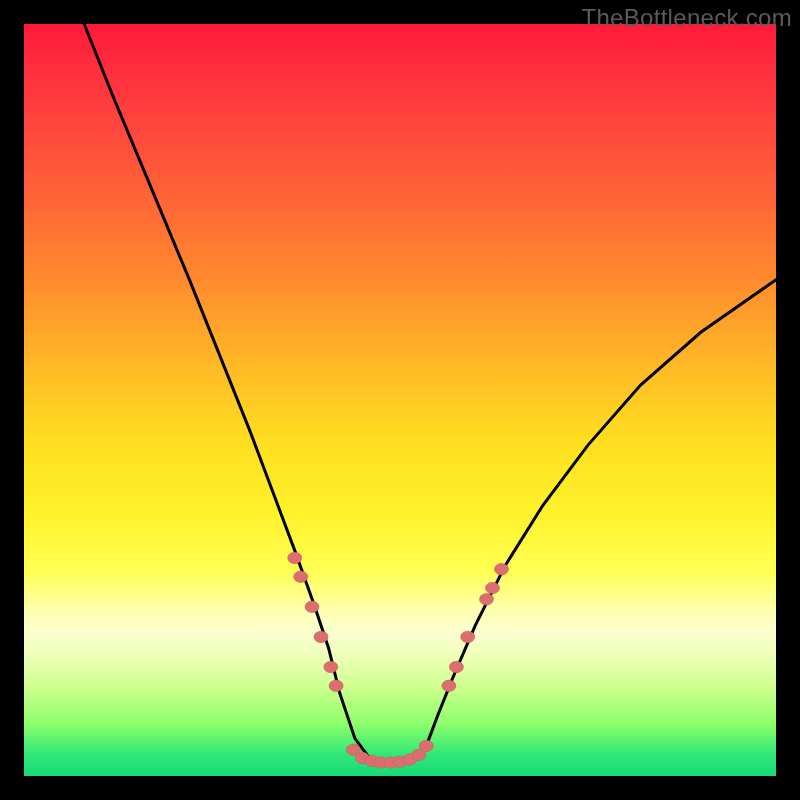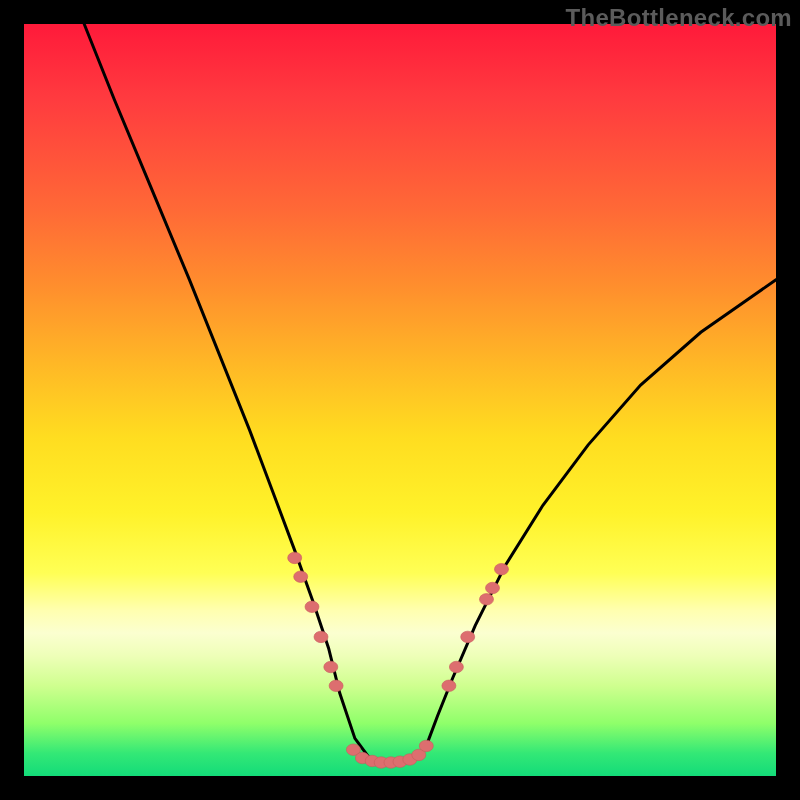--- a/index.html
+++ b/index.html
@@ -42,21 +42,21 @@
       #8fff6a 93%,
       #33e876 97%,
       #13db79 100%);
   }
   .watermark {
     position: absolute;
     top: 4px;
     right: 8px;
     color: #5b5b5b;
     font-size: 24px;
-    font-weight: 700;
+    font-weight: 400;
     letter-spacing: 0.3px;
     user-select: none;
   }
   svg.curve {
     position: absolute;
     left: 0;
     top: 0;
     width: 752px;
     height: 752px;
     overflow: visible;

